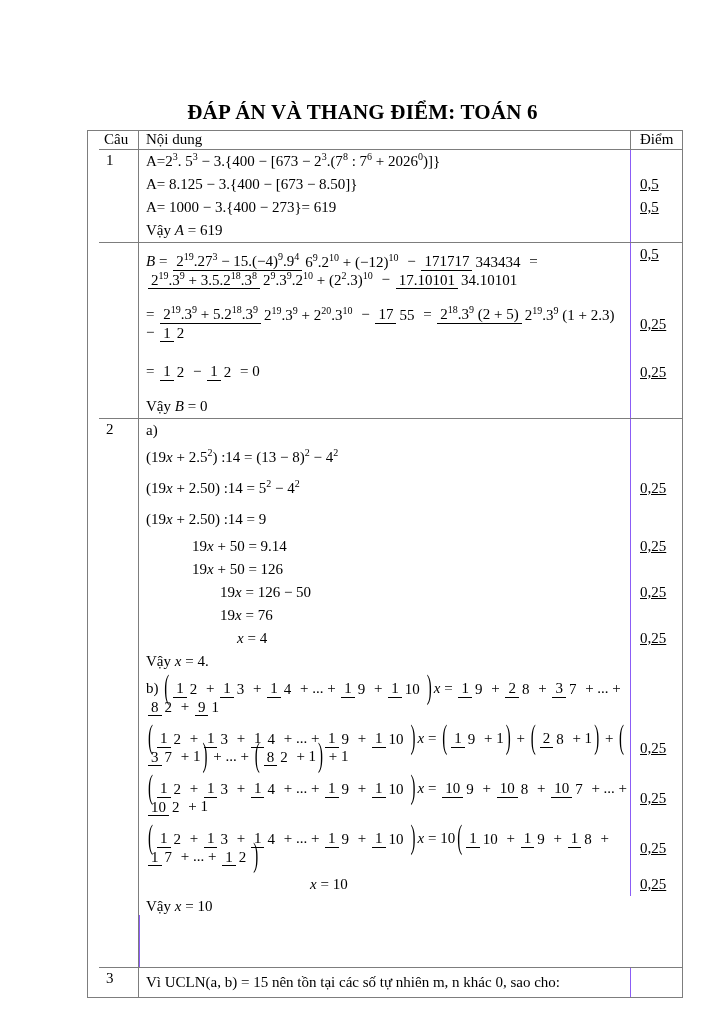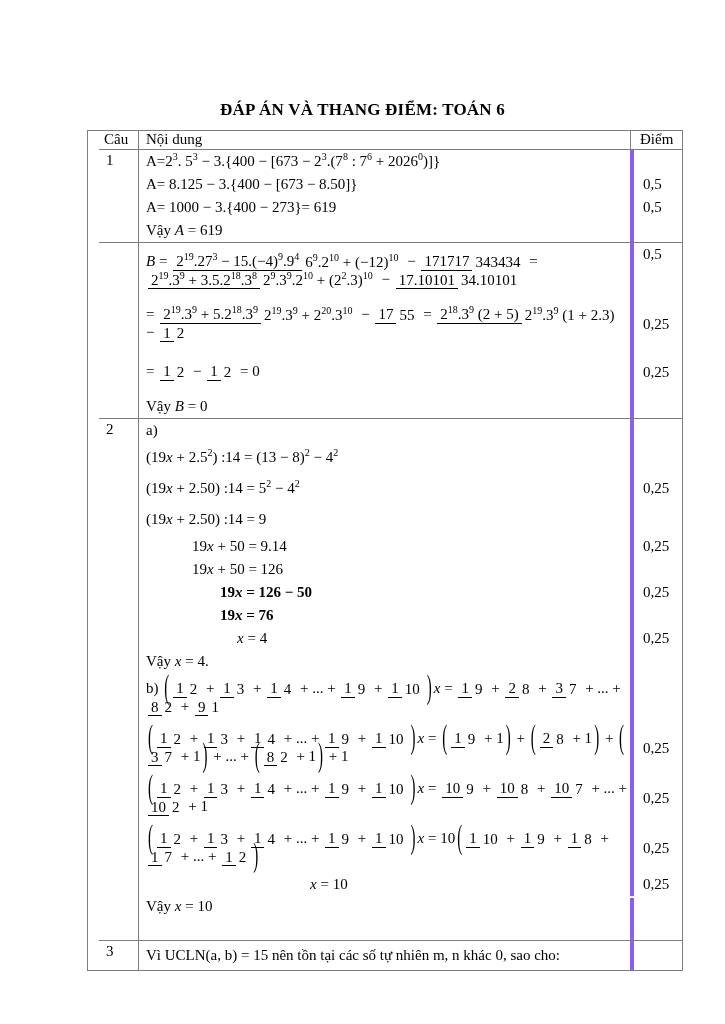--- a/index.html
+++ b/index.html
@@ -4,49 +4,49 @@
 <style>
   * { box-sizing: border-box; }
   html,body { margin:0; padding:0; }
   body {
     width:725px; height:1024px; background:#ffffff; color:#000;
     font-family:"Liberation Serif", serif;
   }
   .page { position:relative; width:725px; height:1024px; overflow:hidden; background:#fff; }
   .title {
     position:absolute; top:100px; left:0; width:100%;
-    text-align:center; font-weight:bold; font-size:17px; letter-spacing:.2px;
+    text-align:center; font-weight:bold; font-size:21px; letter-spacing:.2px;
   }
   .table {
     position:absolute; left:87px; top:130px; width:596px;
     border:1px solid #7d7d7d; font-size:15px;padding-left:11px;
   }
   .hrow { display:flex; border-bottom:1px solid #7d7d7d; min-height:19px; }
   .h-cau { flex:0 0 40px; border-right:1px solid #7d7d7d; padding:0 0 1px 5px; }
   .h-main { flex:1; padding:0 0 1px 7px; }
   .h-diem { flex:0 0 52px; border-left:1px solid #7d7d7d; padding:0 0 1px 9px; }
   .trow { display:flex; }
   .trow + .trow { border-top:1px solid #7d7d7d; }
   .cau { flex:0 0 40px; border-right:1px solid #7d7d7d; padding:2px 0 0 7px; }
   .lines { flex:1; display:flex; flex-direction:column; }
   .line { display:flex; align-items:center; min-height:23px; }
   .line .math { flex:1; padding-left:7px; }
   .line .pt {
-    flex:0 0 52px; align-self:stretch; border-left:4px solid #8b5cf6;
-    display:flex; align-items:center; padding-left:9px;
+    flex:0 0 52px; align-self:stretch; border-left:1px solid #8b5cf6;
+    display:flex; align-items:center; padding-left:9px;text-decoration:underline;
   }
   .line.t30 { min-height:31px; }
   .line.frl { min-height:50px; }
   .line.frl1 { min-height:56px; }
   .line.frl2 { min-height:46px; }
-  .line.gap { min-height:44px; align-items:flex-start; padding-top:2px; }
+  .line.gap { min-height:44px; align-items:flex-start; padding-top:2px;flex-direction:column; }
   .line.gap .pt { align-items:flex-start; padding-top:2px; }
   .line.ptop .pt { align-items:flex-start; padding-top:3px; }
   .line.ind1 .math { padding-left:53px; }
-  .line.ind2 .math { padding-left:81px;font-weight:bold; }
+  .line.ind2 .math { padding-left:81px; }
   .line.ind3 .math { padding-left:98px; }
   .line.ind4 .math { padding-left:171px; }
   .r3 .line { min-height:29px; }
   sup { font-size:10px; line-height:0; vertical-align:super; }
   i { font-style:italic; }
   .frac {
     display:inline-flex; flex-direction:row; align-items:center;
     vertical-align:middle; margin:0 2px; line-height:1.12; text-align:center;
   }
   .frac .fn { display:block; padding:0 3px; border-bottom:1px solid #000; }

